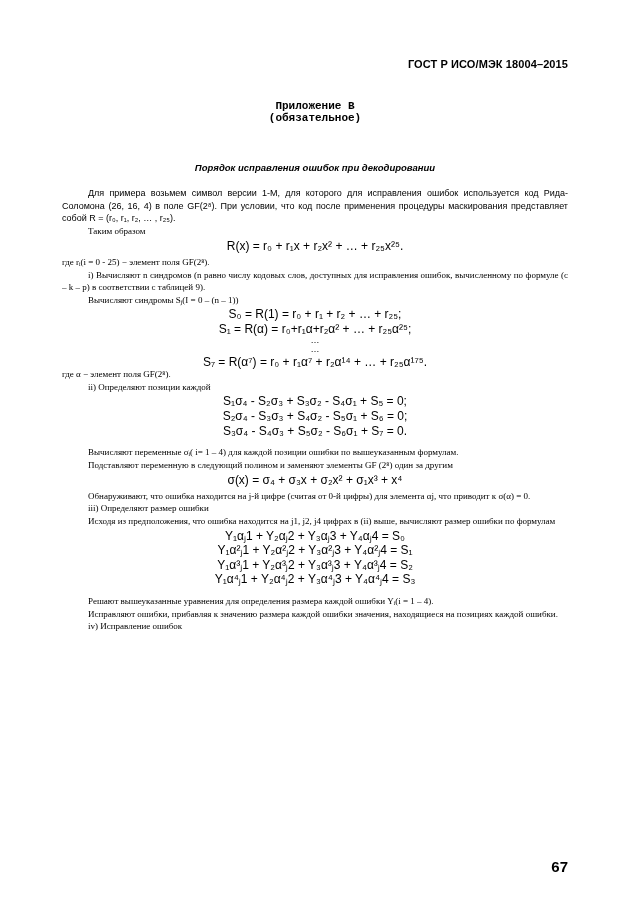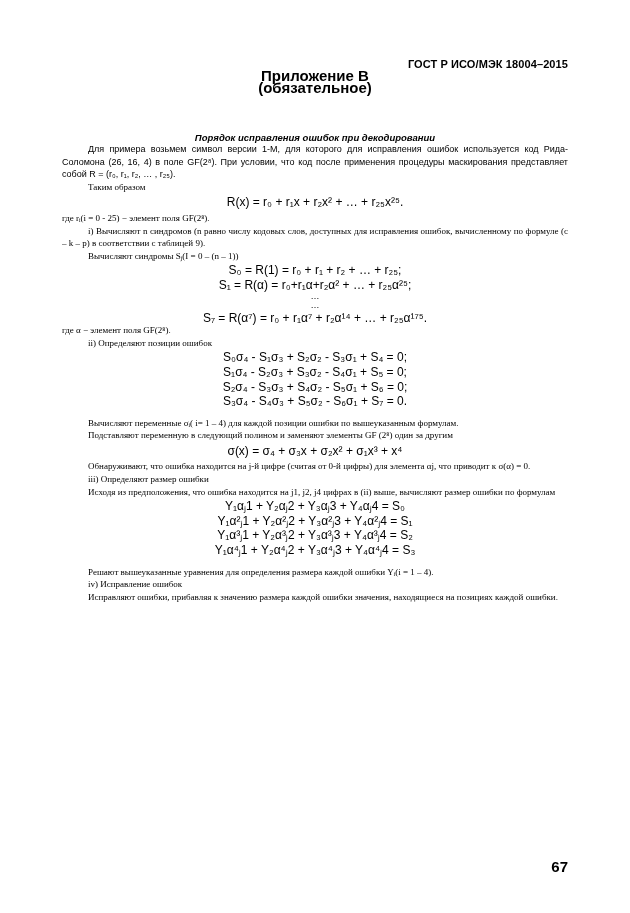--- a/index.html
+++ b/index.html
@@ -25,39 +25,40 @@
   .header {
     text-align: right;
     font-family: "Liberation Sans", sans-serif;
     font-weight: bold;
     font-size: 11px;
     letter-spacing: 0.1px;
     padding-top: 58px;
   }
   .annex {
     text-align: center;
-    font-family: Liberation Sans, sans-serif;
+    font-family: Liberation Mono, monospace;
     font-weight: bold;
-    font-size: 15px;
+    font-size: 11px;
     line-height: 12px;
+    margin-top: 30px;
   }
   .doc-title {
     text-align: center;
     font-family: "Liberation Sans", sans-serif;
     font-weight: bold;
     font-size: 9.5px;
     margin-top: 38px;
     font-style: italic;
   }
   .body-text {
     font-family: "Liberation Sans", sans-serif;
     font-size: 9px;
     line-height: 12.6px;
     text-align: justify;
-    margin-top: 0;
+    margin-top: 14px;
   }
   .p {
     font-family: Liberation Serif, serif;
     font-size: 9px;
     line-height: 12.6px;
     text-align: justify;
     margin-top: 0;
   }
   .indent {
     text-indent: 26px;
@@ -120,23 +121,22 @@
   <div class="p indent">Вычисляют синдромы Sⱼ(I = 0 – (n – 1))</div>
 
   <div class="formula">S₀ = R(1) = r₀ + r₁ + r₂ + … + r₂₅;</div>
   <div class="formula">S₁ = R(α) = r₀+r₁α+r₂α² + … + r₂₅α²⁵;</div>
   <div class="dots">…</div>
   <div class="dots">…</div>
   <div class="formula">S₇ = R(α⁷) = r₀ + r₁α⁷ + r₂α¹⁴ + … + r₂₅α¹⁷⁵.</div>
 
   <div class="p">где α  −  элемент поля GF(2⁸).</div>
 
-  <div class="p indent">ii) Определяют позиции ошибок</div>
+  <div class="p indent">ii) Определяют позиции каждой</div>
 
-  <div class="formula">S₀σ₄ - S₁σ₃ + S₂σ₂ - S₃σ₁ + S₄ = 0;</div>
   <div class="formula">S₁σ₄ - S₂σ₃ + S₃σ₂ - S₄σ₁ + S₅ = 0;</div>
   <div class="formula">S₂σ₄ - S₃σ₃ + S₄σ₂ - S₅σ₁ + S₆ = 0;</div>
   <div class="formula">S₃σ₄ - S₄σ₃ + S₅σ₂ - S₆σ₁ + S₇ = 0.</div>
 
   <div class="p indent gap-top">Вычисляют переменные σᵢ( i= 1 – 4) для каждой позиции ошибки по вышеуказанным формулам.</div>
 
   <div class="p indent">Подставляют переменную в следующий полином и заменяют элементы GF (2⁸) один за другим</div>
 
   <div class="formula formula-block">σ(x) = σ₄ + σ₃x + σ₂x² + σ₁x³ + x⁴</div>
 
@@ -146,19 +146,19 @@
 
   <div class="p indent">Исходя из предположения, что ошибка находится на j1, j2, j4 цифрах в (ii) выше, вычисляют размер ошибки по формулам</div>
 
   <div class="formula">Y₁αⱼ1 + Y₂αⱼ2 + Y₃αⱼ3 + Y₄αⱼ4 = S₀</div>
   <div class="formula">Y₁α²ⱼ1 + Y₂α²ⱼ2 + Y₃α²ⱼ3 + Y₄α²ⱼ4 = S₁</div>
   <div class="formula">Y₁α³ⱼ1 + Y₂α³ⱼ2 + Y₃α³ⱼ3 + Y₄α³ⱼ4 = S₂</div>
   <div class="formula">Y₁α⁴ⱼ1 + Y₂α⁴ⱼ2 + Y₃α⁴ⱼ3 + Y₄α⁴ⱼ4 = S₃</div>
 
   <div class="p indent gap-top">Решают вышеуказанные уравнения для определения размера каждой ошибки Yᵢ(i = 1 – 4).</div>
 
+  <div class="p indent">Исправляют ошибки, прибавляя к значению размера каждой ошибки значения, находящиеся на позициях каждой ошибки.</div>
+
   <div class="p indent">iv) Исправление ошибок</div>
-
-  <div class="p indent">Исправляют ошибки, прибавляя к значению размера каждой ошибки значения, находящиеся на позициях каждой ошибки.</div>
 
   <div class="pagenum">67</div>
 
 </div>
 
 </body></html>

